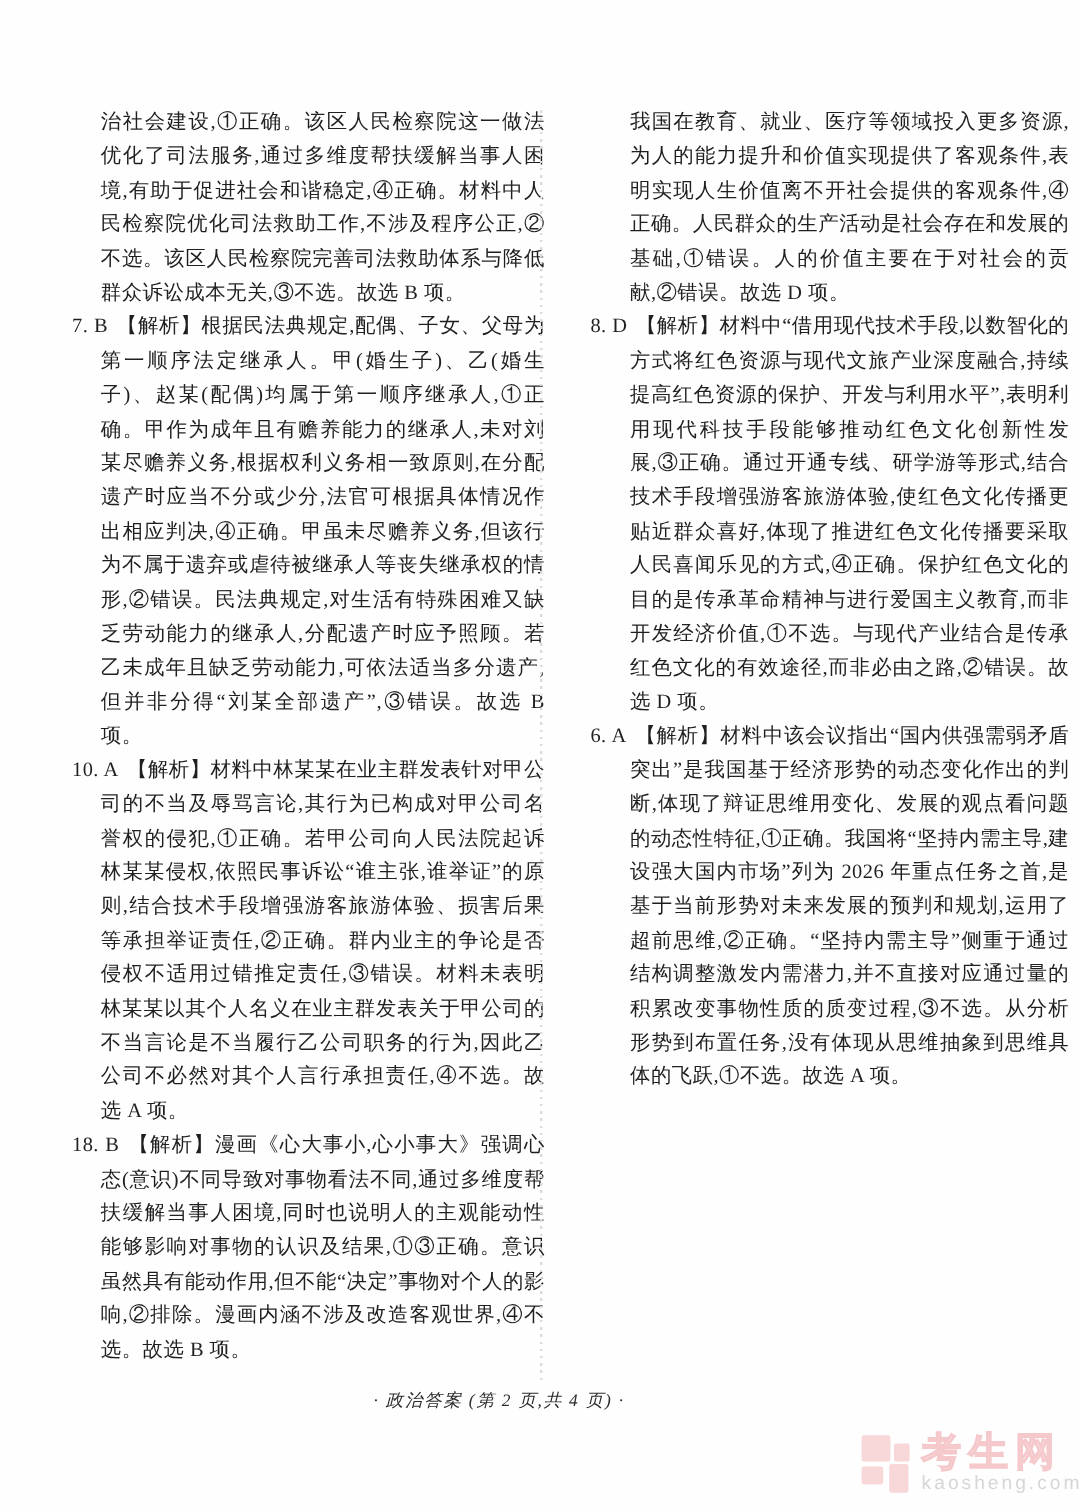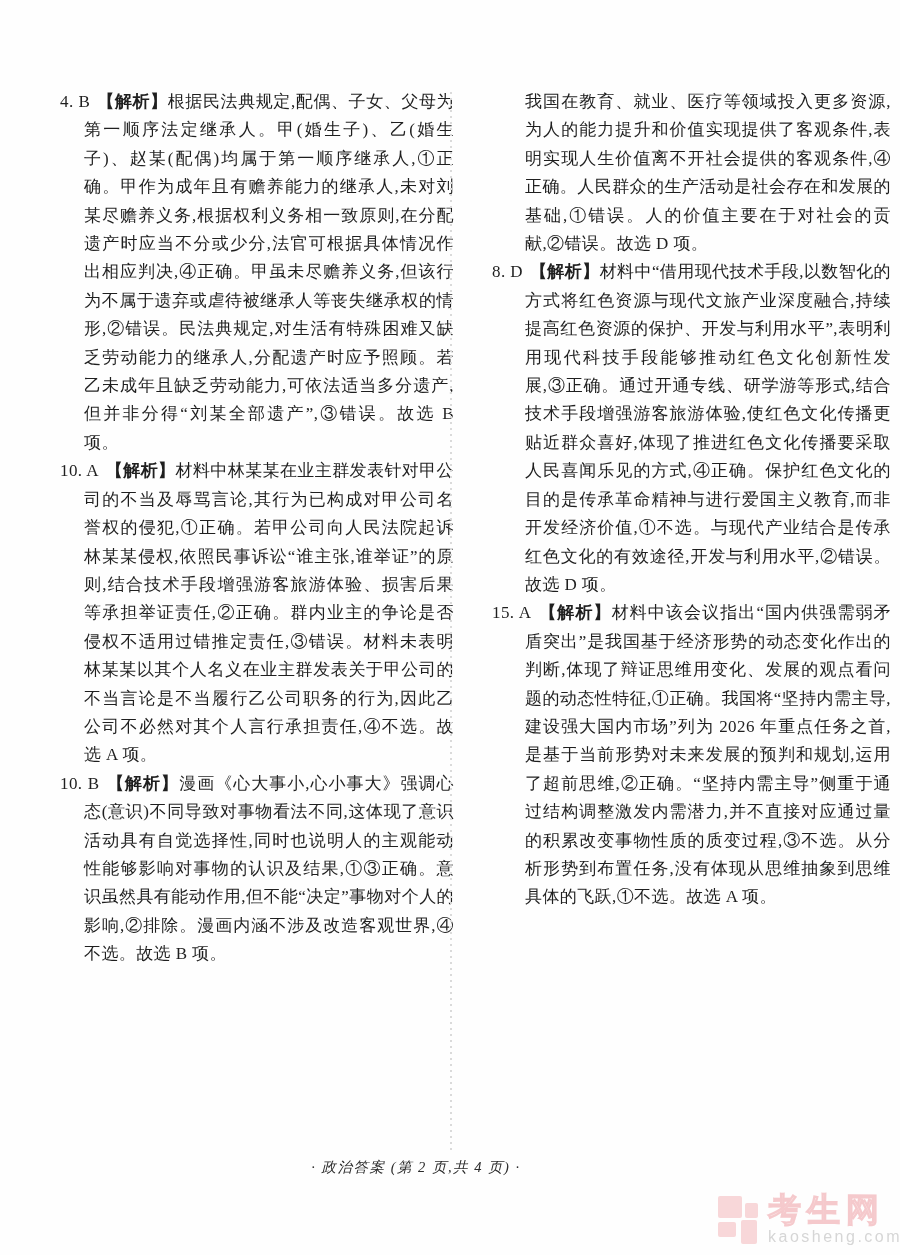--- a/index.html
+++ b/index.html
@@ -18,21 +18,21 @@
   .col-left  { left:60px;  width:394px; }
   .col-right { left:458px; width:399px;margin-left:34px; }
   .block { margin:0; }
   .col-left  .block { padding-left:24px; }
   .col-right .block { padding-left:33px; }
   .col-left  .item  { text-indent:-24px; }
   .col-right .item  { text-indent:-33px; }
   .num { margin-right:7px; white-space:nowrap; }
   .jiexi {
     font-family:"Liberation Sans","DejaVu Sans",sans-serif;
-    font-weight:700;
+    font-weight:400;
   }
   .divider {
     position:absolute; left:450px; top:92px; width:2px; height:1058px;
     background-image:repeating-linear-gradient(to bottom,#dadada 0 2px,transparent 2px 6px);
   }
   .footer {
     position:absolute; left:0; top:1158px; width:832px;
     text-align:center; font-size:14.5px; font-style:italic;
     letter-spacing:1.5px; color:#2b2b2b;
   }
@@ -58,31 +58,32 @@
     letter-spacing:2.5px;
     font-family:"Liberation Sans","DejaVu Sans",sans-serif;
   }
 </style>
 </head>
 <body>
 
 <div class="page">
 
   <div class="col col-left">
-    <p class="block item"><span class="num">4. B</span><b class="jiexi">【解析】</b><span>根据民法典规定,配偶、子女、父母为第一顺序法定继承人。甲(婚生子)、乙(婚生子)、赵某(配偶)均属于第一顺序继承人,①正确。甲作为成年且有赡养能力的继承人,未对刘某尽赡养义务,根据权利义务相一致原则,在分配遗产时应当不分或少分,法官可根据具体情况作出相应判决,④正确。甲虽未尽赡养义务,但该行为不属于遗弃或虐待被继承人等丧失继承权的情形,②错误。民法典规定,对生活有特殊困难又缺乏劳动能力的继承人,分配遗产时应予照顾。若乙未成年且缺乏劳动能力,可依法适当多分遗产,但并非分得“刘某全部遗产”,③错误。故选 B 项。</span></p>
+    <p class="block cont"><span>治社会建设,①正确。该区人民检察院这一做法优化了司法服务,通过多维度帮扶缓解当事人困境,有助于促进社会和谐稳定,④正确。材料中人民检察院优化司法救助工作,不涉及程序公正,②不选。该区人民检察院完善司法救助体系与降低群众诉讼成本无关,③不选。故选 B 项。</span></p>
+    <p class="block item"><span class="num">7. B</span><b class="jiexi">【解析】</b><span>根据民法典规定,配偶、子女、父母为第一顺序法定继承人。甲(婚生子)、乙(婚生子)、赵某(配偶)均属于第一顺序继承人,①正确。甲作为成年且有赡养能力的继承人,未对刘某尽赡养义务,根据权利义务相一致原则,在分配遗产时应当不分或少分,法官可根据具体情况作出相应判决,④正确。甲虽未尽赡养义务,但该行为不属于遗弃或虐待被继承人等丧失继承权的情形,②错误。民法典规定,对生活有特殊困难又缺乏劳动能力的继承人,分配遗产时应予照顾。若乙未成年且缺乏劳动能力,可依法适当多分遗产,但并非分得“刘某全部遗产”,③错误。故选 B 项。</span></p>
     <p class="block item"><span class="num">10. A</span><b class="jiexi">【解析】</b><span>材料中林某某在业主群发表针对甲公司的不当及辱骂言论,其行为已构成对甲公司名誉权的侵犯,①正确。若甲公司向人民法院起诉林某某侵权,依照民事诉讼“谁主张,谁举证”的原则,结合技术手段增强游客旅游体验、损害后果等承担举证责任,②正确。群内业主的争论是否侵权不适用过错推定责任,③错误。材料未表明林某某以其个人名义在业主群发表关于甲公司的不当言论是不当履行乙公司职务的行为,因此乙公司不必然对其个人言行承担责任,④不选。故选 A 项。</span></p>
-    <p class="block item"><span class="num">10. B</span><b class="jiexi">【解析】</b><span>漫画《心大事小,心小事大》强调心态(意识)不同导致对事物看法不同,这体现了意识活动具有自觉选择性,同时也说明人的主观能动性能够影响对事物的认识及结果,①③正确。意识虽然具有能动作用,但不能“决定”事物对个人的影响,②排除。漫画内涵不涉及改造客观世界,④不选。故选 B 项。</span></p>
+    <p class="block item"><span class="num">18. B</span><b class="jiexi">【解析】</b><span>漫画《心大事小,心小事大》强调心态(意识)不同导致对事物看法不同,通过多维度帮扶缓解当事人困境,同时也说明人的主观能动性能够影响对事物的认识及结果,①③正确。意识虽然具有能动作用,但不能“决定”事物对个人的影响,②排除。漫画内涵不涉及改造客观世界,④不选。故选 B 项。</span></p>
   </div>
 
   <div class="divider"></div>
 
   <div class="col col-right">
     <p class="block cont"><span>我国在教育、就业、医疗等领域投入更多资源,为人的能力提升和价值实现提供了客观条件,表明实现人生价值离不开社会提供的客观条件,④正确。人民群众的生产活动是社会存在和发展的基础,①错误。人的价值主要在于对社会的贡献,②错误。故选 D 项。</span></p>
-    <p class="block item"><span class="num">8. D</span><b class="jiexi">【解析】</b><span>材料中“借用现代技术手段,以数智化的方式将红色资源与现代文旅产业深度融合,持续提高红色资源的保护、开发与利用水平”,表明利用现代科技手段能够推动红色文化创新性发展,③正确。通过开通专线、研学游等形式,结合技术手段增强游客旅游体验,使红色文化传播更贴近群众喜好,体现了推进红色文化传播要采取人民喜闻乐见的方式,④正确。保护红色文化的目的是传承革命精神与进行爱国主义教育,而非开发经济价值,①不选。与现代产业结合是传承红色文化的有效途径,开发与利用水平,②错误。故选 D 项。</span></p>
-    <p class="block item"><span class="num">15. A</span><b class="jiexi">【解析】</b><span>材料中该会议指出“国内供强需弱矛盾突出”是我国基于经济形势的动态变化作出的判断,体现了辩证思维用变化、发展的观点看问题的动态性特征,①正确。我国将“坚持内需主导,建设强大国内市场”列为 2026 年重点任务之首,是基于当前形势对未来发展的预判和规划,运用了超前思维,②正确。“坚持内需主导”侧重于通过结构调整激发内需潜力,并不直接对应通过量的积累改变事物性质的质变过程,③不选。从分析形势到布置任务,没有体现从思维抽象到思维具体的飞跃,①不选。故选 A 项。</span></p>
+    <p class="block item"><span class="num">8. D</span><b class="jiexi">【解析】</b><span>材料中“借用现代技术手段,以数智化的方式将红色资源与现代文旅产业深度融合,持续提高红色资源的保护、开发与利用水平”,表明利用现代科技手段能够推动红色文化创新性发展,③正确。通过开通专线、研学游等形式,结合技术手段增强游客旅游体验,使红色文化传播更贴近群众喜好,体现了推进红色文化传播要采取人民喜闻乐见的方式,④正确。保护红色文化的目的是传承革命精神与进行爱国主义教育,而非开发经济价值,①不选。与现代产业结合是传承红色文化的有效途径,而非必由之路,②错误。故选 D 项。</span></p>
+    <p class="block item"><span class="num">6. A</span><b class="jiexi">【解析】</b><span>材料中该会议指出“国内供强需弱矛盾突出”是我国基于经济形势的动态变化作出的判断,体现了辩证思维用变化、发展的观点看问题的动态性特征,①正确。我国将“坚持内需主导,建设强大国内市场”列为 2026 年重点任务之首,是基于当前形势对未来发展的预判和规划,运用了超前思维,②正确。“坚持内需主导”侧重于通过结构调整激发内需潜力,并不直接对应通过量的积累改变事物性质的质变过程,③不选。从分析形势到布置任务,没有体现从思维抽象到思维具体的飞跃,①不选。故选 A 项。</span></p>
   </div>
 
   <div class="footer">· 政治答案  (第 2 页,共 4 页) ·</div>
 
   <div class="watermark">
     <div class="wm-logo">
       <span class="wm-a"></span>
       <span class="wm-b"></span>
       <span class="wm-c"></span>
       <span class="wm-d"></span>

